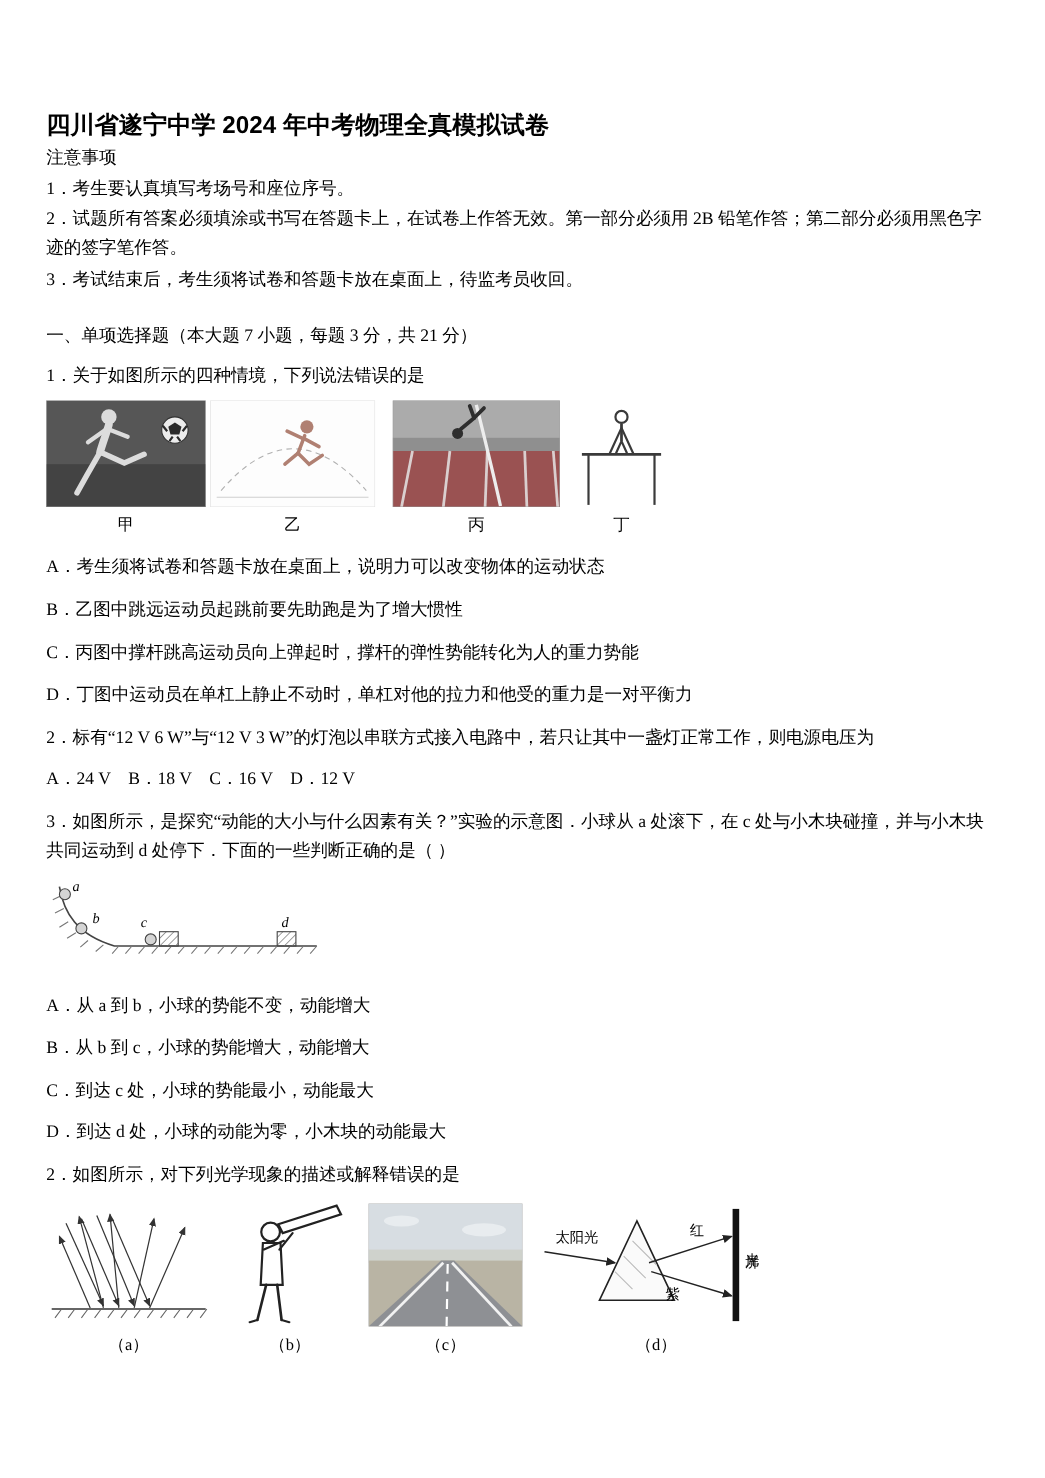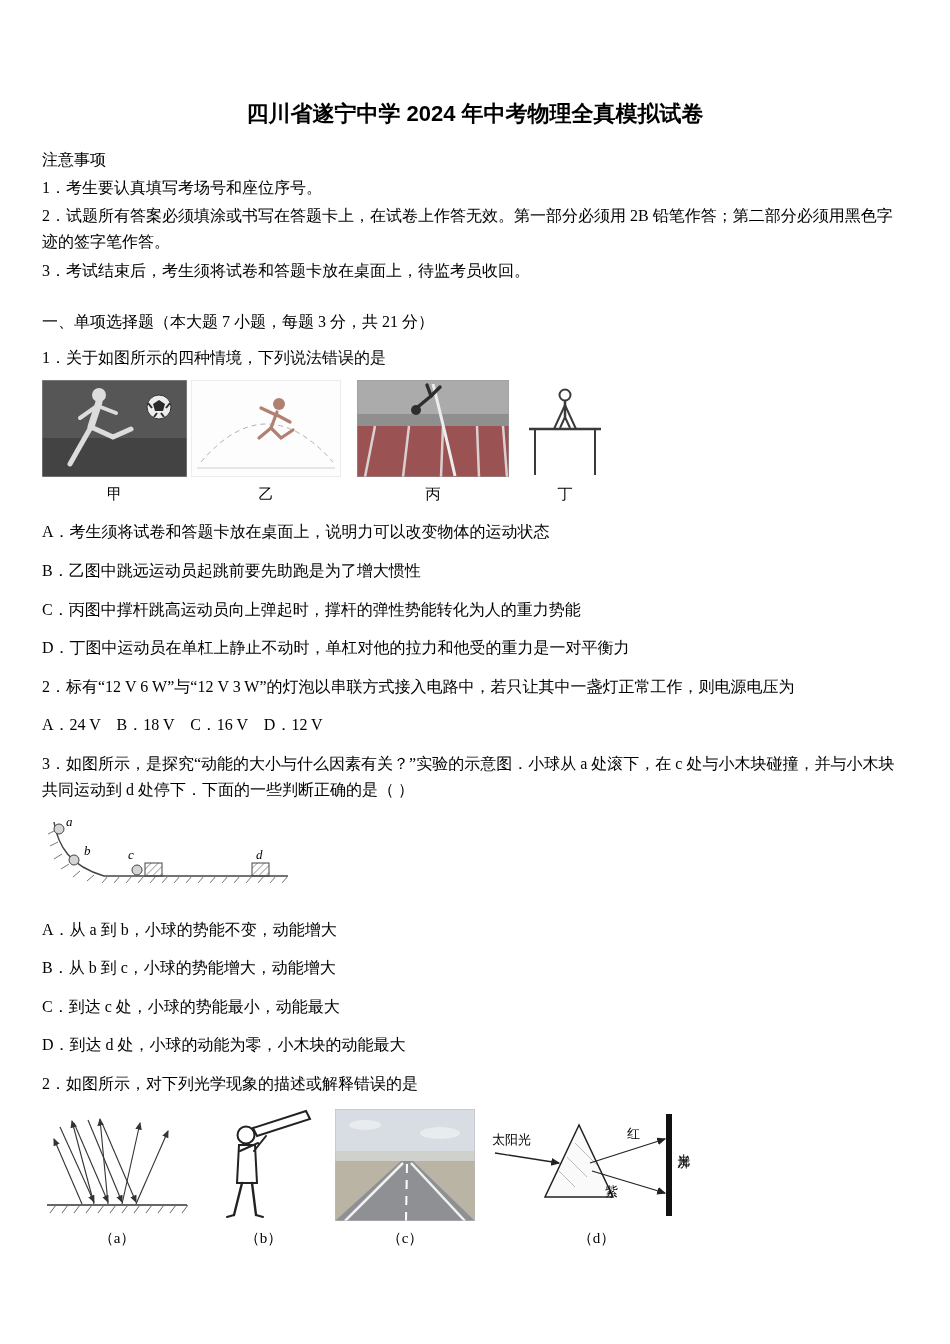--- a/index.html
+++ b/index.html
@@ -3,37 +3,37 @@
 <meta charset="utf-8">
 <style>
   * { margin:0; padding:0; box-sizing:border-box; }
   html,body { background:#ffffff; }
   .page {
     width:950px; min-height:1344px; margin:0 auto; background:#fff;
     font-family:"Liberation Serif", serif; color:#000;
     padding:96px 42px 40px 42px; font-size:16px; line-height:1.6;
   }
   .title {
-    text-align:center; font-weight:bold; font-size:22px;
-    font-family:"Liberation Sans", sans-serif; margin-bottom:16px;
+    text-align:left; font-weight:bold; font-size:22px;
+    font-family:"Liberation Sans", sans-serif; 
   }
   .notice-heading { margin-bottom:2px; }
   .notice p { margin-bottom:3px; }
   .section-heading { margin-top:26px; margin-bottom:8px; }
   .stem { margin:10px 0 8px 0; }
   .option { margin:13px 0; }
   .figrow { display:flex; align-items:flex-end; margin:10px 0 2px 0; }
   .fig { display:flex; flex-direction:column; align-items:center; }
   .figcap { text-align:center; font-size:15px; margin-top:5px; }
   .gap1 { margin-right:4px; } .gap2 { margin-right:16px; } .gap3 { margin-right:12px; }
   .q4row { display:flex; align-items:flex-start; margin:12px 0 0 0; }
   .q4row .fig { margin-right:14px; }
   .figd { position:relative; width:215px; height:112px; }
   .figd span { position:absolute; font-size:13px; line-height:1.1; }
-  .lbl-sun { left:3px; top:24px; }
+  .lbl-sun { left:16px; top:24px; }
   .lbl-red { left:138px; top:18px; }
   .lbl-violet { left:116px; top:76px; }
   .lbl-screen { left:187px; top:34px; writing-mode:vertical-rl; letter-spacing:3px; }
   .diagram { margin:14px 0 6px 0; }
   .lastopt { margin-top:32px; }
   svg text { font-family:"Liberation Serif", serif; }
 </style>
 </head>
 <body>
 

